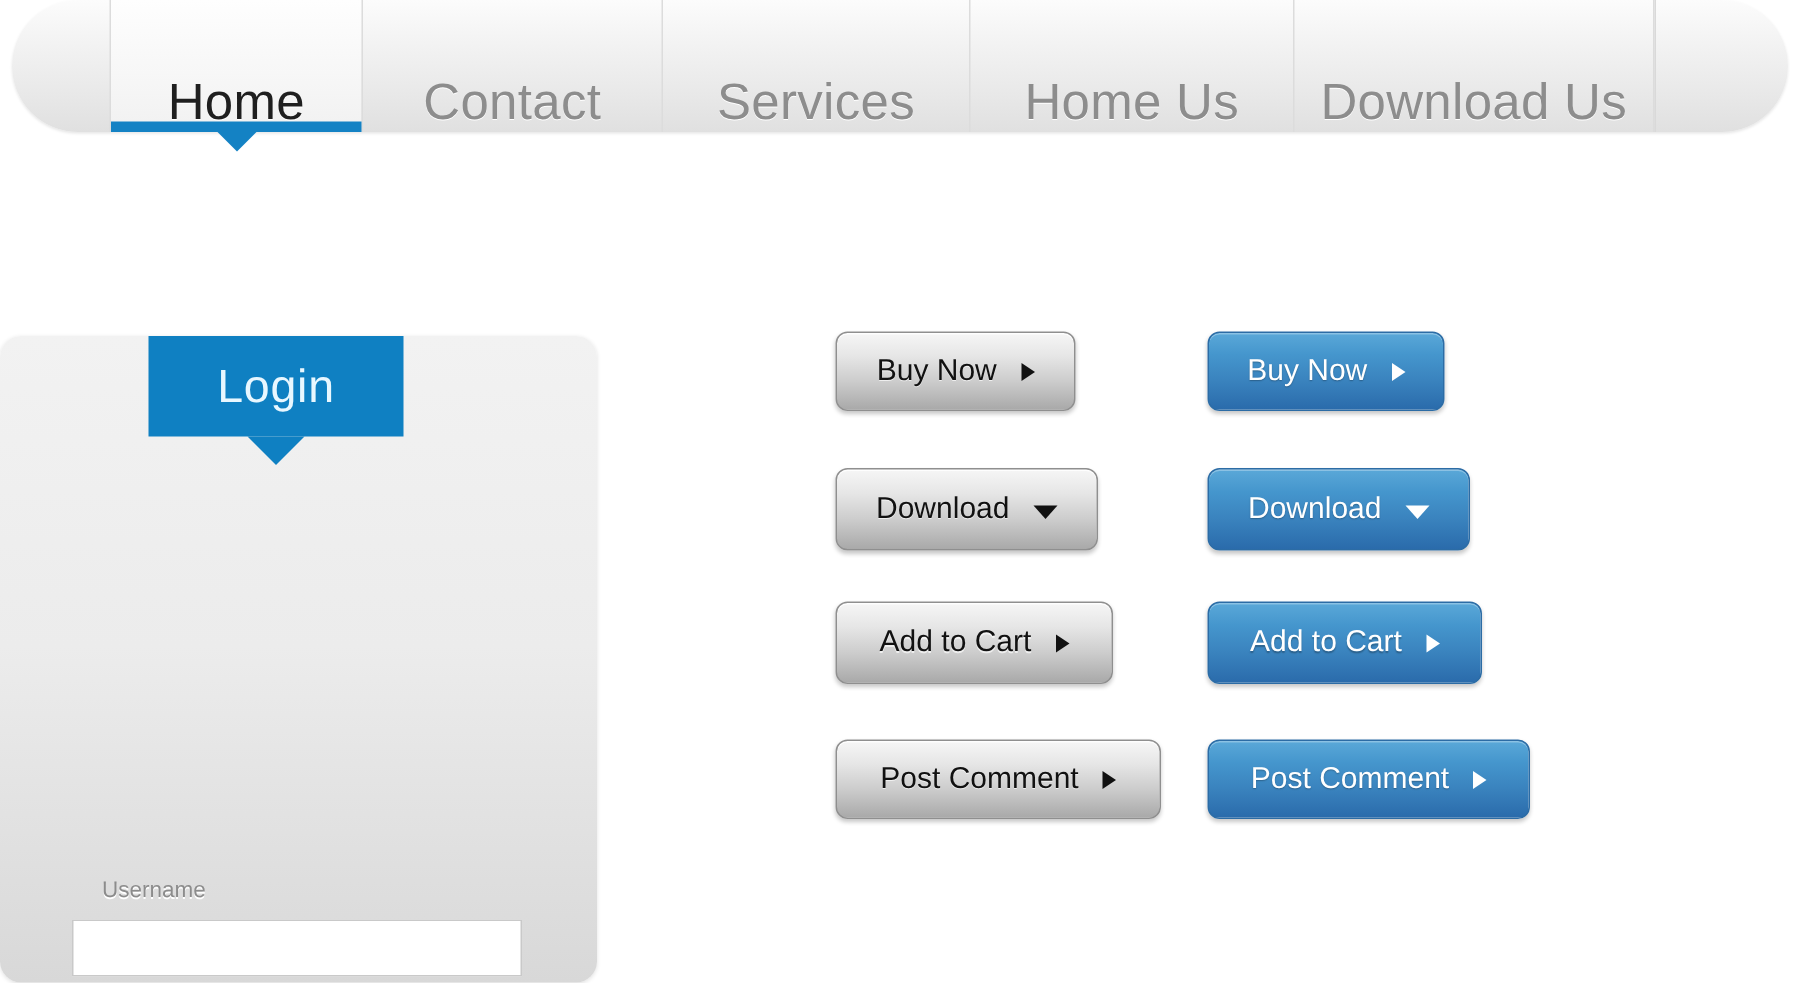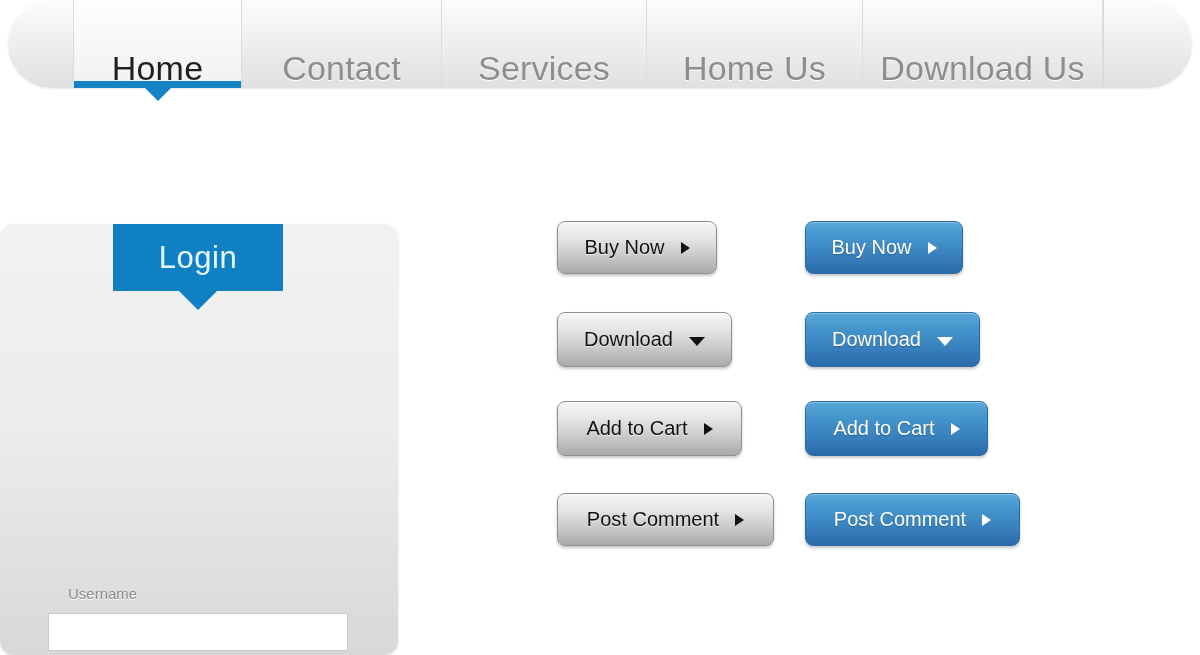--- a/index.html
+++ b/index.html
@@ -95,21 +95,21 @@
     top: 224px;
     width: 398px;
     height: 431px;
     border-radius: 14px;
     background: linear-gradient(to bottom, #f2f2f2 0%, #ececec 48%, #d8d8d8 100%);
     box-shadow: 0 1px 3px rgba(0,0,0,0.12);
     box-sizing: border-box;
   }
   .login-header-wrap {
     position: absolute;
-    left: 113px;
+    left: 99px;
     top: 0px;
     width: 170px;
   }
   .login-header {
     width: 170px;
     height: 67px;
     background: #0f80c2;
     display: flex;
     align-items: center;
     justify-content: center;

